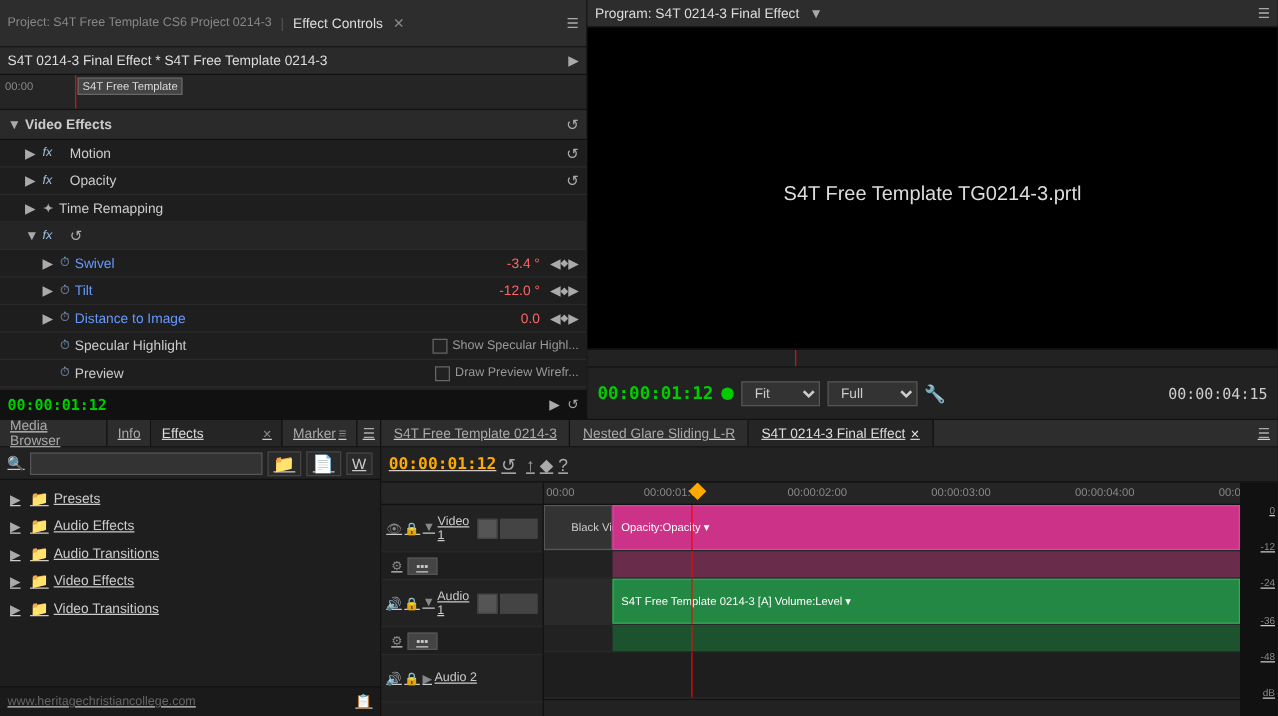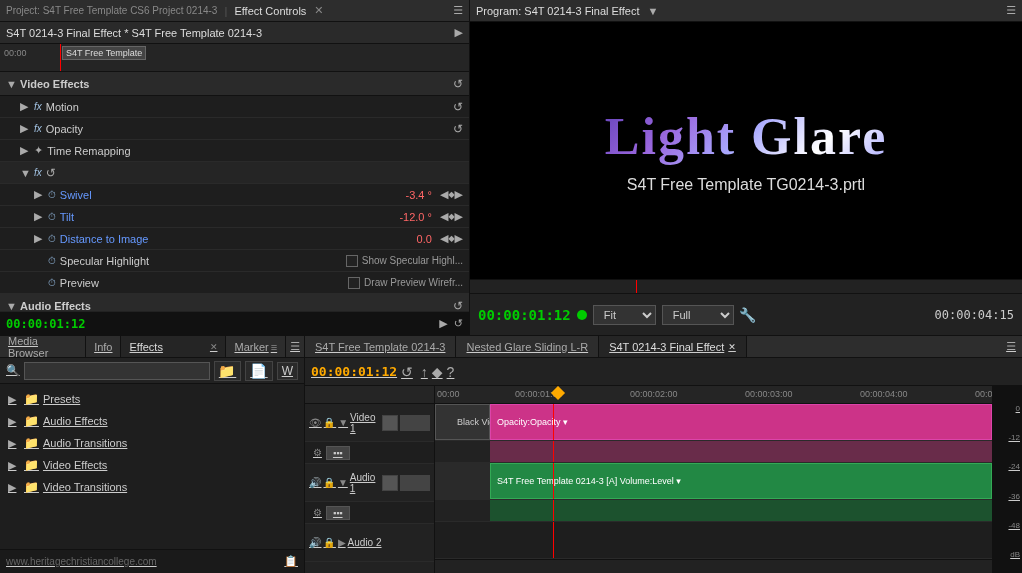--- a/index.html
+++ b/index.html
@@ -3,36 +3,36 @@
   <meta charset="utf-8">
   <style>
     * { margin: 0; padding: 0; box-sizing: border-box; }
     body { width: 1022px; height: 573px; background: #1a1a1a; font-family: Arial, sans-serif; font-size: 11px; color: #ccc; overflow: hidden; }
 
     
     .top-section { display: flex; height: 335px; }
 
     
     .effect-controls { width: 470px; background: #1e1e1e; border-right: 1px solid #111; display: flex; flex-direction: column; }
-    .panel-header { background: #2d2d2d; height: 22px; display: flex; align-items: center; padding: 0 6px; border-bottom: 1px solid #111; gap: 4px; }
+    .panel-header { background: #2d2d2d; height: 38px; display: flex; align-items: center; padding: 0 6px; border-bottom: 1px solid #111; gap: 4px; }
 
     .sequence-bar { background: #2a2a2a; height: 22px; display: flex; align-items: center; padding: 0 6px; border-bottom: 1px solid #111; gap: 4px; }
 
     .timeline-header { background: #222; height: 28px; display: flex; align-items: center; position: relative; border-bottom: 1px solid #111; }
     .timeline-ruler { flex: 1; height: 100%; background: #252525; position: relative; overflow: hidden; }
     .playhead-red { position: absolute; top: 0; left: 60px; width: 1px; height: 100%; background: red; z-index: 10; }
     .template-label { position: absolute; top: 2px; left: 62px; background: #444; color: #ddd; font-size: 9px; padding: 1px 3px; border: 1px solid #666; }
 
     .effects-content { flex: 1; overflow-y: auto; background: #1e1e1e; }
     .section-header { background: #2a2a2a; height: 24px; display: flex; align-items: center; padding: 0 6px; border-bottom: 1px solid #111; cursor: pointer; }
     .section-title { color: #ccc; font-weight: bold; font-size: 11px; }
 
     .effect-row { height: 22px; display: flex; align-items: center; padding: 0 6px; border-bottom: 1px solid #2a2a2a; }
     .expand-arrow { color: #aaa; margin-right: 4px; cursor: pointer; width: 10px; }
-    .fx-badge { color: #a0c0e0; font-style: italic; font-size: 10px; margin-right: 4px; }
+    .fx-badge { color: #a0c0e0; font-style: italic; font-size: 10px; margin-right: 14px; }
     .effect-name { color: #ccc; flex: 1; }
     .effect-name-blue { color: #6699ff; flex: 1; }
     .effect-value { color: #ff6666; margin-right: 8px; }
     .nav-arrow { color: #aaa; cursor: pointer; }
     .diamond { color: #aaa; font-size: 8px; }
     .clock-icon { color: #88aacc; margin-right: 4px; font-size: 10px; }
     .cb-box { width: 12px; height: 12px; border: 1px solid #666; background: #222; display: inline-block; }
     .cb-label { color: #999; font-size: 10px; }
     .indent1 { padding-left: 20px; }
     .indent2 { padding-left: 34px; }
@@ -230,21 +230,20 @@
 
   <div class="program-monitor">
     <div class="monitor-header">
       <span style="color:#ddd;font-size:11px;">Program: S4T 0214-3 Final Effect</span>
       <span style="color:#aaa;cursor:pointer;margin-left:4px;">▼</span>
       <span style="margin-left:auto;color:#aaa;cursor:pointer;">☰</span>
     </div>
 
     <div class="monitor-viewport">
       <div style="text-align:center;">
-        <div class="preview-text-glare">Light Glare</div>
         <div class="preview-subtitle">S4T Free Template TG0214-3.prtl</div>
       </div>
     </div>
 
     <div style="background:#222;height:14px;position:relative;border-top:1px solid #111;">
       <div style="position:absolute;left:30%;top:0;width:1px;height:100%;background:red;"></div>
     </div>
 
     <div class="monitor-footer">
       <span class="time-display">00:00:01:12</span>

